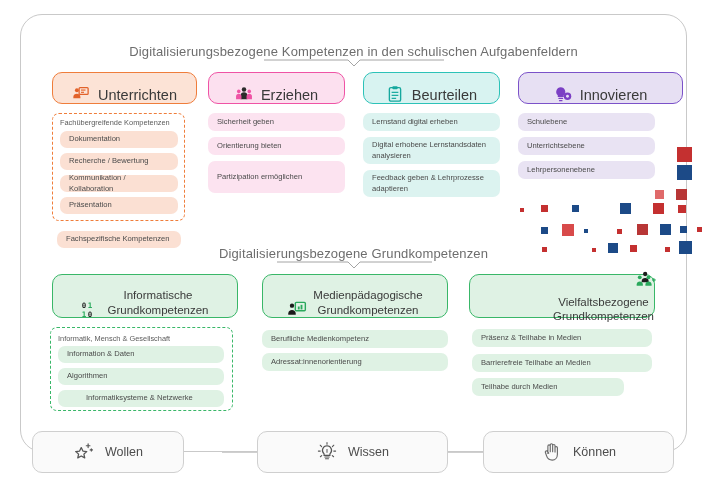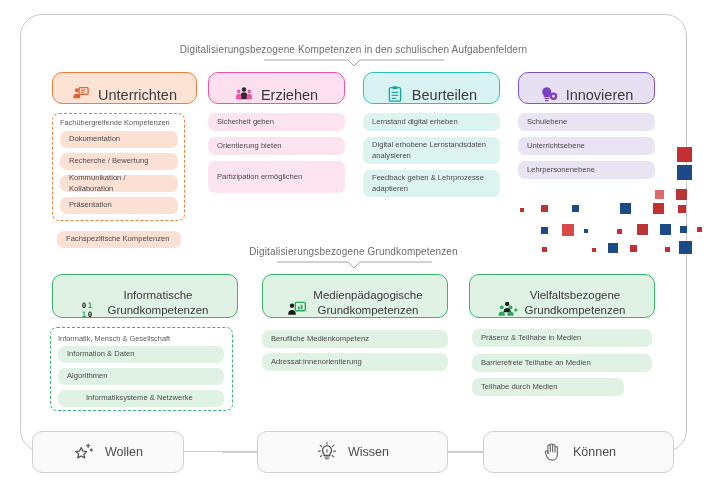--- a/index.html
+++ b/index.html
@@ -3,21 +3,21 @@
 <meta charset="utf-8">
 <style>
   html,body{margin:0;padding:0;background:#ffffff;}
   body{width:707px;height:500px;overflow:hidden;
        font-family:"Liberation Sans","DejaVu Sans",sans-serif;color:#444;}
   #root{position:relative;width:707px;height:500px;}
 
   .frame{position:absolute;left:20px;top:14px;width:667px;height:438px;
          border:1.2px solid #c9c9c9;border-radius:22px;box-sizing:border-box;}
 
-  .section-title{position:absolute;font-size:10px;color:#6d6d6d;
+  .section-title{position:absolute;font-size:13px;color:#6d6d6d;
                  letter-spacing:.15px;text-align:center;white-space:nowrap;}
   .divider{position:absolute;height:10px;}
   .divider svg{display:block;}
 
   
   .hcard{position:absolute;box-sizing:border-box;border-radius:10px;
          display:flex;align-items:flex-end;justify-content:center;gap:8px;
          font-size:14.5px;color:#3a3a3a;border-width:1.3px;border-style:solid;}
   .hcard .ico{width:18px;height:18px;display:block;flex:0 0 auto;}
 
@@ -132,21 +132,21 @@
         <rect x="7.5" y="13" width="9" height="1.6" fill="#16a89e"></rect>
         <rect x="7.5" y="17" width="6" height="1.6" fill="#16a89e"></rect>
       </svg>
     </span>
     <span>Beurteilen</span>
   </div>
   <div class="item" style="left:363px;top:113px;width:137px;height:18px;background:#dcf3f0;">Lernstand digital erheben</div>
   <div class="item two" style="left:363px;top:137px;width:137px;height:27px;background:#dcf3f0;padding-left:9px;">Digital erhobene Lernstandsdaten analysieren</div>
   <div class="item two" style="left:363px;top:170px;width:137px;height:27px;background:#dcf3f0;">Feedback geben &amp; Lehrprozesse adaptieren</div>
 
-  <div class="hcard" style="left:518px;top:72px;width:137px;height:32px;background:#e7e0f3;border-color:#7b52c9;">
+  <div class="hcard" style="left:518px;top:72px;width:165px;height:32px;background:#e7e0f3;border-color:#7b52c9;">
     <span class="ico">
       <svg viewBox="0 0 24 24" width="18" height="18">
         <path d="M9 3a6 6 0 0 1 4 10.5V16H5v-2.5A6 6 0 0 1 9 3z" fill="#7b3fc4"></path>
         <rect x="5.8" y="17" width="6.4" height="1.7" rx="0.8" fill="#7b3fc4"></rect>
         <rect x="6.6" y="20" width="4.8" height="1.7" rx="0.8" fill="#7b3fc4"></rect>
         <circle cx="18" cy="15" r="5" fill="#7b3fc4"></circle>
         <circle cx="18" cy="15" r="1.9" fill="#e7e0f3"></circle>
       </svg>
     </span>
     <span>Innovieren</span>
@@ -190,21 +190,21 @@
         <circle cx="6" cy="8" r="2.6" fill="#1b1b1b"></circle>
         <path d="M1.5 17.5c0-2.6 2-4.2 4.5-4.2s4.5 1.6 4.5 4.2V19h-9z" fill="#1b1b1b"></path>
       </svg>
     </span>
     <span class="ml" style="text-align:center;line-height:1.25;">Medienpädagogische
 Grundkompetenzen</span>
   </div>
   <div class="item" style="left:262px;top:330px;width:186px;height:18px;background:#dff2e4;">Berufliche Medienkompetenz</div>
   <div class="item" style="left:262px;top:353px;width:186px;height:18px;background:#dff2e4;">Adressat:innenorientierung</div>
 
-  <div class="hcard" style="left:469px;top:274px;width:186px;height:44px;background:#dff2e4;border-color:#39b768;font-size:11.5px;">
+  <div class="hcard" style="left:469px;top:274px;width:186px;height:44px;background:#dff2e4;border-color:#39b768;font-size:11.5px;flex-direction:column;">
     <span class="ico">
       <svg viewBox="0 0 24 24" width="20" height="20">
         <circle cx="11" cy="6" r="2.6" fill="#1b1b1b"></circle>
         <path d="M6.8 14.5c0-2.3 1.9-3.7 4.2-3.7s4.2 1.4 4.2 3.7V16H6.8z" fill="#1b1b1b"></path>
         <circle cx="4.5" cy="10" r="2.3" fill="#2aa95c"></circle>
         <path d="M0.8 18.5c0-2.1 1.7-3.4 3.7-3.4s3.7 1.3 3.7 3.4V20H0.8z" fill="#2aa95c"></path>
         <circle cx="15" cy="10" r="2.3" fill="#2aa95c"></circle>
         <path d="M11.3 18.5c0-2.1 1.7-3.4 3.7-3.4s3.7 1.3 3.7 3.4V20h-7.4z" fill="#2aa95c"></path>
         <rect x="19.2" y="12.4" width="4.4" height="1.5" fill="#2aa95c"></rect>
         <rect x="20.6" y="11" width="1.5" height="4.4" fill="#2aa95c"></rect>

